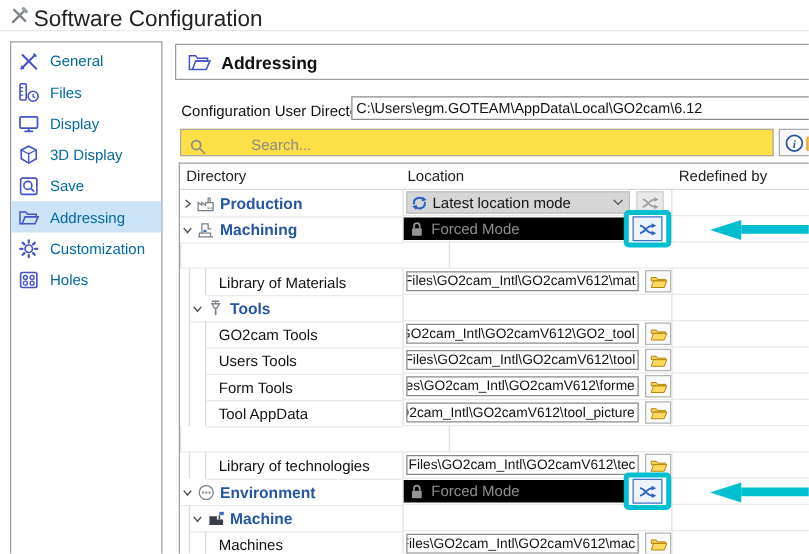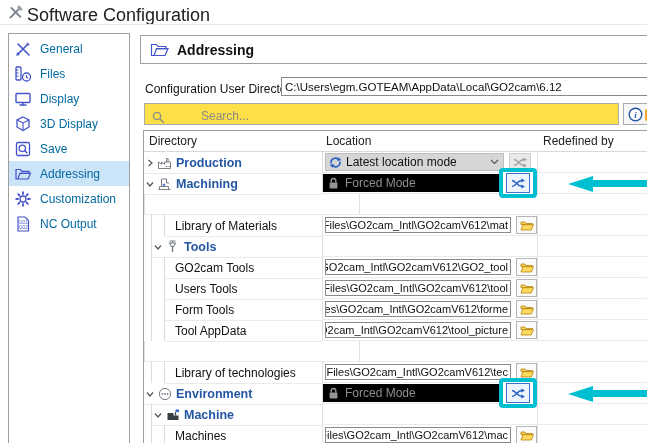--- a/index.html
+++ b/index.html
@@ -177,31 +177,33 @@
       <svg width="18" height="18" viewBox="0 0 18 18">
           <circle cx="9" cy="9" r="3" stroke="#4353c9" fill="none" stroke-width="1.3"></circle>
           <g stroke="#4353c9" stroke-width="1.8" stroke-linecap="round">
             <path d="M9 2.2v1.8 M9 14v1.8 M2.2 9h1.8 M14 9h1.8 M4.2 4.2l1.3 1.3 M12.5 12.5l1.3 1.3 M13.8 4.2l-1.3 1.3 M5.5 12.5l-1.3 1.3"></path>
           </g>
         </svg>
     </span>
     <span class="sb-label">Customization</span>
   </div>
 
-
-  <div class="sb-item">
-    <span class="sb-ico">
-      <svg width="18" height="18" viewBox="0 0 18 18">
-          <path d="M4 2 h7 l3.5 3.5 V16 H4 Z" stroke="#4353c9" fill="none" stroke-width="1.2"></path>
-          <text x="5" y="9" font-size="4.6" fill="#4353c9" font-family="Liberation Sans, sans-serif">G01</text>
-          <text x="5" y="14" font-size="4.6" fill="#4353c9" font-family="Liberation Sans, sans-serif">G02</text>
-        </svg>
-    </span>
-    <span class="sb-label">NC Output</span>
-  </div>
+  <div class="sb-item">
+    <span class="sb-ico">
+      <svg width="18" height="18" viewBox="0 0 18 18">
+          <rect x="2.5" y="3" width="13" height="12" rx="1.5" stroke="#4353c9" fill="none" stroke-width="1.3"></rect>
+          <circle cx="6.3" cy="7" r="1.6" stroke="#4353c9" fill="none" stroke-width="1.1"></circle>
+          <circle cx="11.7" cy="7" r="1.6" stroke="#4353c9" fill="none" stroke-width="1.1"></circle>
+          <circle cx="6.3" cy="11.5" r="1.6" stroke="#4353c9" fill="none" stroke-width="1.1"></circle>
+          <circle cx="11.7" cy="11.5" r="1.6" stroke="#4353c9" fill="none" stroke-width="1.1"></circle>
+        </svg>
+    </span>
+    <span class="sb-label">Holes</span>
+  </div>
+
 </div>
 
 <div class="main-header">
   <svg class="mh-ico" viewBox="0 0 19 16">
     <path d="M1.5 2.5 h5 l1.5 2 H16 v2.2 H6.5 L4 13.5 H1.5 Z" stroke="#4353c9" fill="none" stroke-width="1.2"></path>
     <path d="M6.5 6.7 H18 L15 13.5 H4" stroke="#4353c9" fill="none" stroke-width="1.2"></path>
   </svg>
   <span class="mh-title">Addressing</span>
 </div>
 

